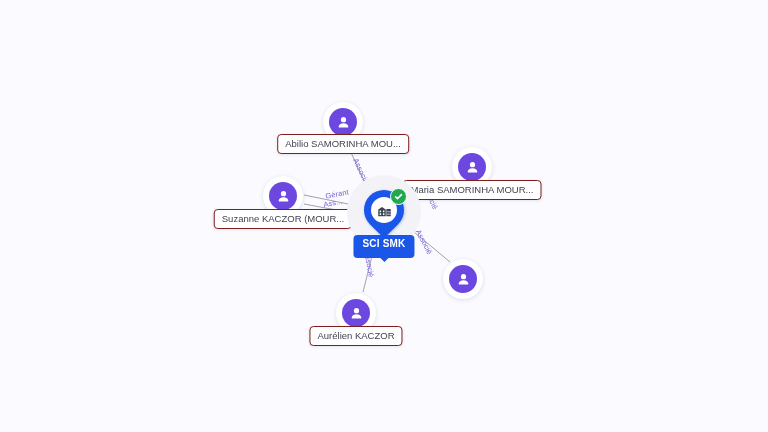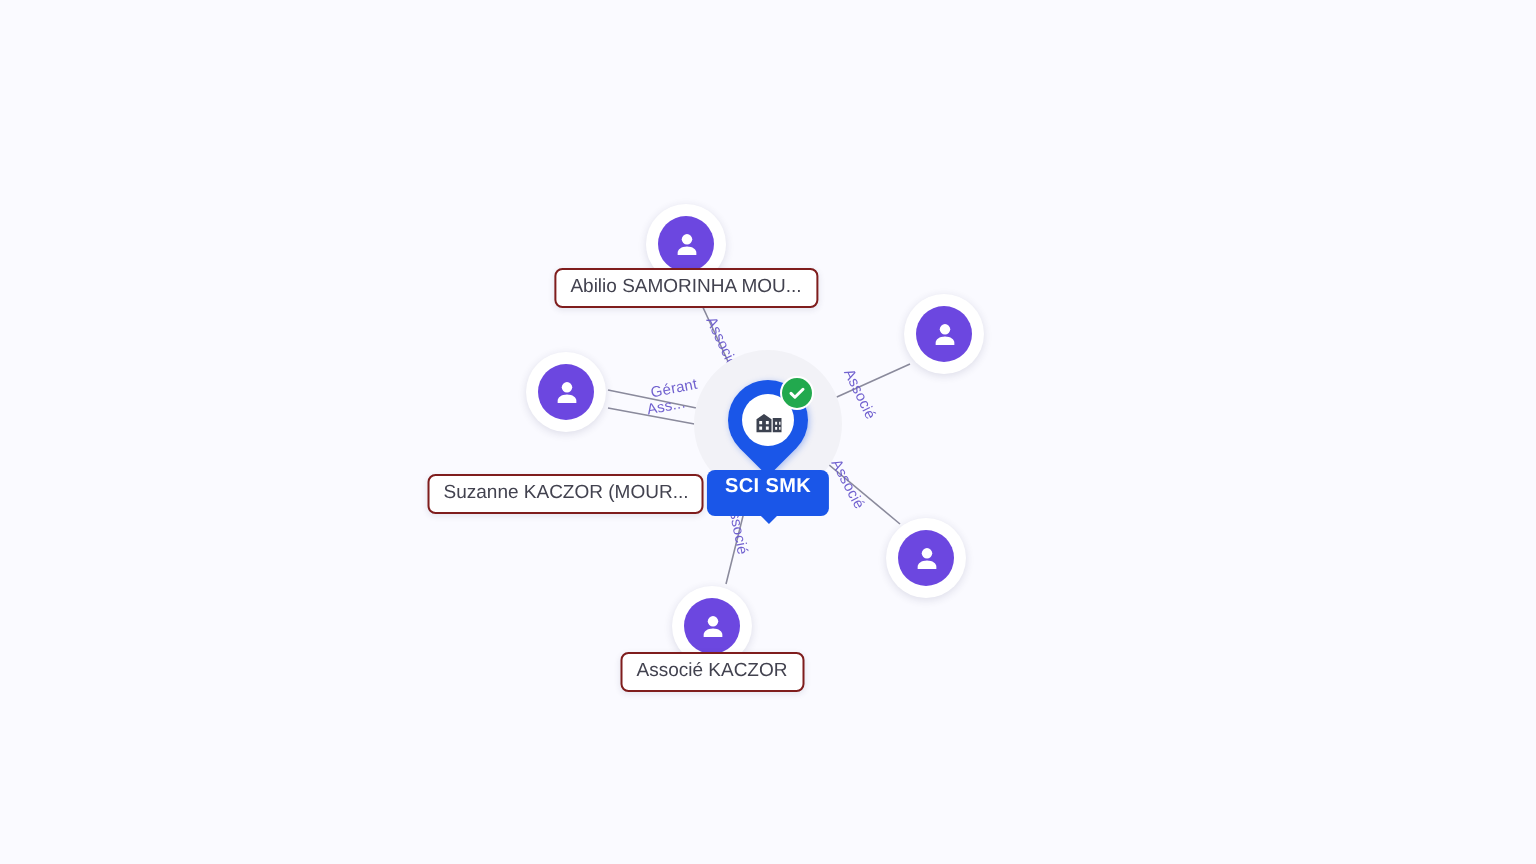--- a/index.html
+++ b/index.html
@@ -217,49 +217,50 @@
   <div class="node-label" style="left:343px; top:134px;">Abilio SAMORINHA MOU...</div>
 
   <div class="person-node" style="left:472px; top:167px;">
     <div class="person-avatar">
       <svg width="17" height="17" viewBox="0 0 24 24" fill="#ffffff">
         <circle cx="12" cy="8" r="3.7"></circle>
         <path d="M12 13c-4 0-6.6 2.1-6.6 4.4V19h13.2v-1.6C18.6 15.1 16 13 12 13z"></path>
       </svg>
     </div>
   </div>
+  <div class="node-label" style="left:472px; top:180px;">Maria SAMORINHA MOUR...</div>
 
   <div class="person-node" style="left:283px; top:196px;">
     <div class="person-avatar">
       <svg width="17" height="17" viewBox="0 0 24 24" fill="#ffffff">
         <circle cx="12" cy="8" r="3.7"></circle>
         <path d="M12 13c-4 0-6.6 2.1-6.6 4.4V19h13.2v-1.6C18.6 15.1 16 13 12 13z"></path>
       </svg>
     </div>
   </div>
-  <div class="node-label" style="left:283px; top:209px;margin-top:28px;">Suzanne KACZOR (MOUR...</div>
+  <div class="node-label" style="left:283px; top:209px;">Suzanne KACZOR (MOUR...</div>
 
   <div class="person-node" style="left:463px; top:279px;">
     <div class="person-avatar">
       <svg width="17" height="17" viewBox="0 0 24 24" fill="#ffffff">
         <circle cx="12" cy="8" r="3.7"></circle>
         <path d="M12 13c-4 0-6.6 2.1-6.6 4.4V19h13.2v-1.6C18.6 15.1 16 13 12 13z"></path>
       </svg>
     </div>
   </div>
 
   <div class="person-node" style="left:356px; top:313px;">
     <div class="person-avatar">
       <svg width="17" height="17" viewBox="0 0 24 24" fill="#ffffff">
         <circle cx="12" cy="8" r="3.7"></circle>
         <path d="M12 13c-4 0-6.6 2.1-6.6 4.4V19h13.2v-1.6C18.6 15.1 16 13 12 13z"></path>
       </svg>
     </div>
   </div>
-  <div class="node-label" style="left:356px; top:326px;">Associé KACZOR</div>
+  <div class="node-label" style="left:356px; top:326px;">Aurélien KACZOR</div>
 
   <div id="company-node" style="left:384px; top:212px;">
     <div id="company-pin">
       <div class="pin-shape"></div>
       <div class="pin-inner">
         <svg width="15" height="15" viewBox="0 0 24 24" fill="#3c4250">
           <path d="M2 21V10.5l6-4.2 6 4.2V21H2zm2.2-2h2.3v-2.6H4.2V19zm0-4.4h2.3V12H4.2v2.6zm5.3 4.4h2.3v-2.6H9.5V19zm0-4.4h2.3V12H9.5v2.6z"></path>
           <path d="M15 21V9.6l7 0V21h-7zm1.9-2h1.6v-2.3h-1.6V19zm0-4.1h1.6v-2.3h-1.6v2.3zm3.2 4.1h1.1v-2.3h-1.1V19zm0-4.1h1.1v-2.3h-1.1v2.3z"></path>
           <path d="M8 6.2L3.6 9.3 8 6.2z"></path>
         </svg>

